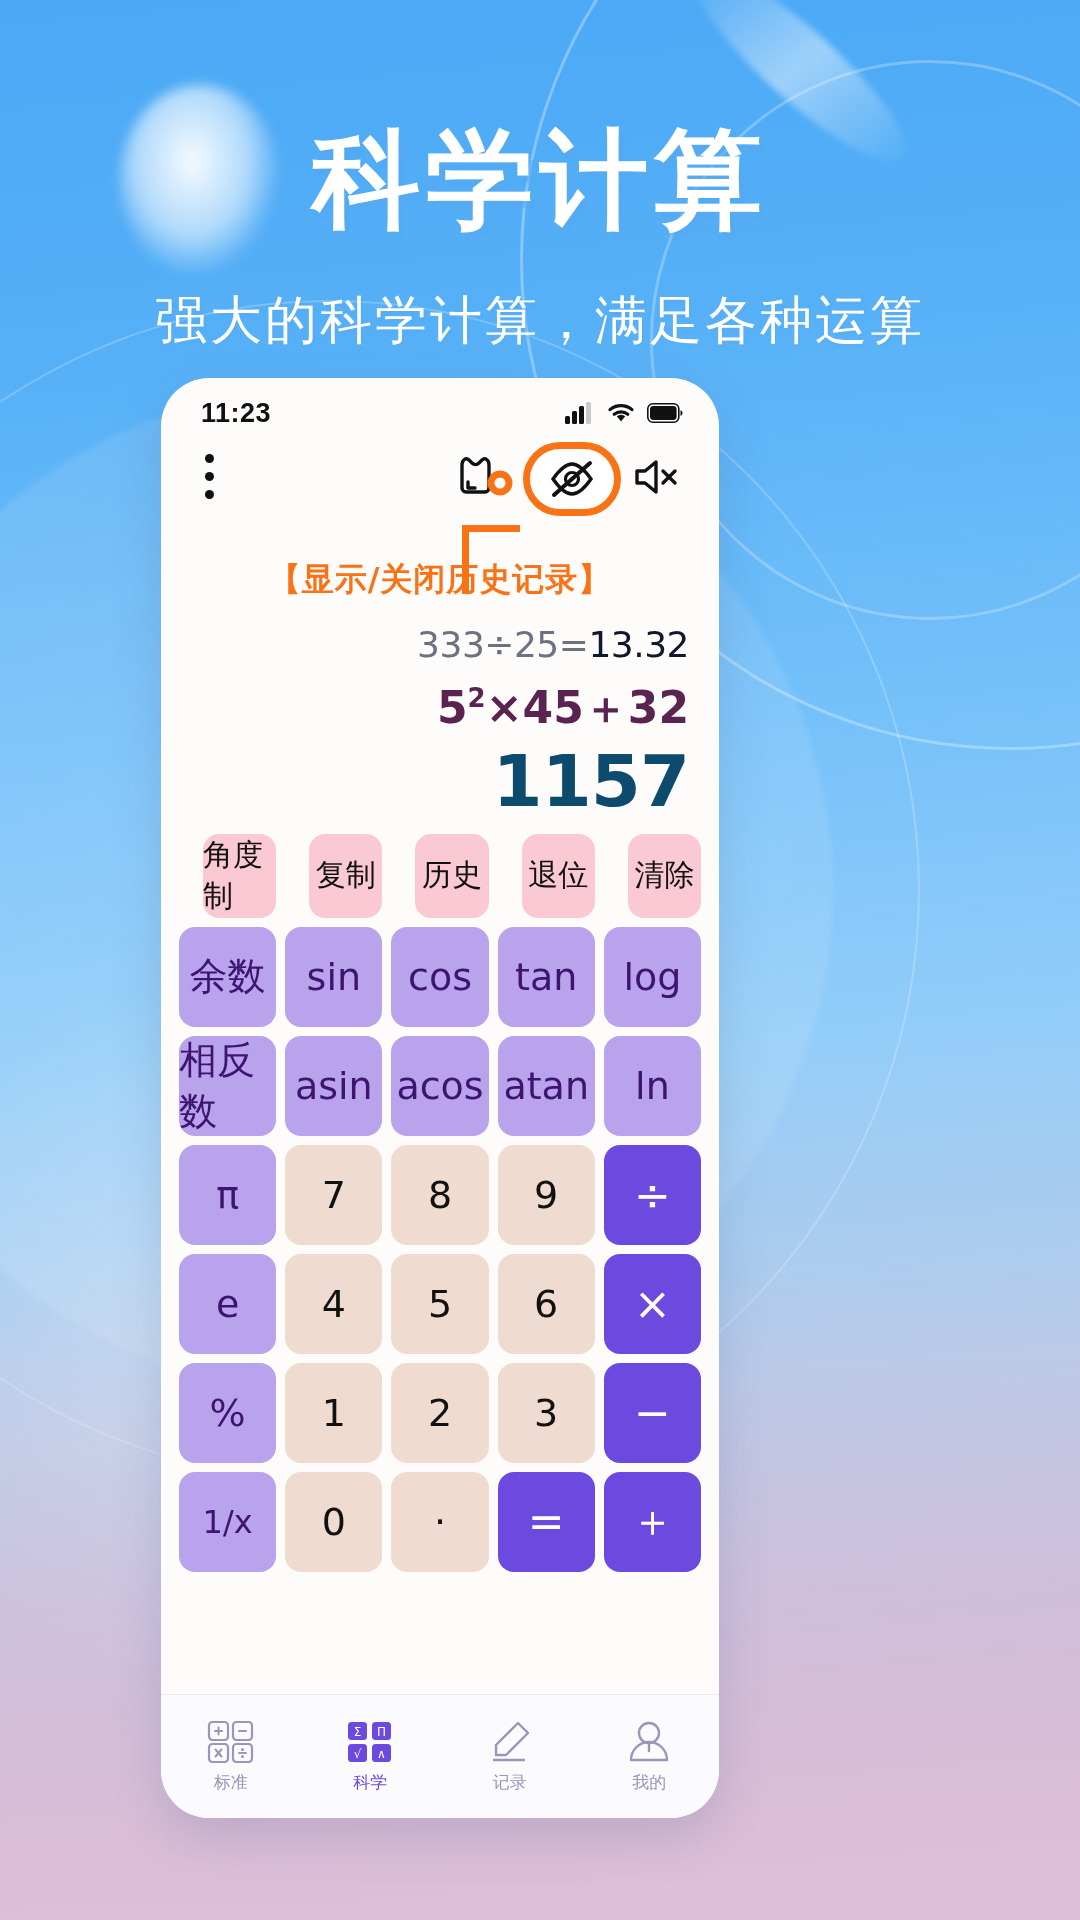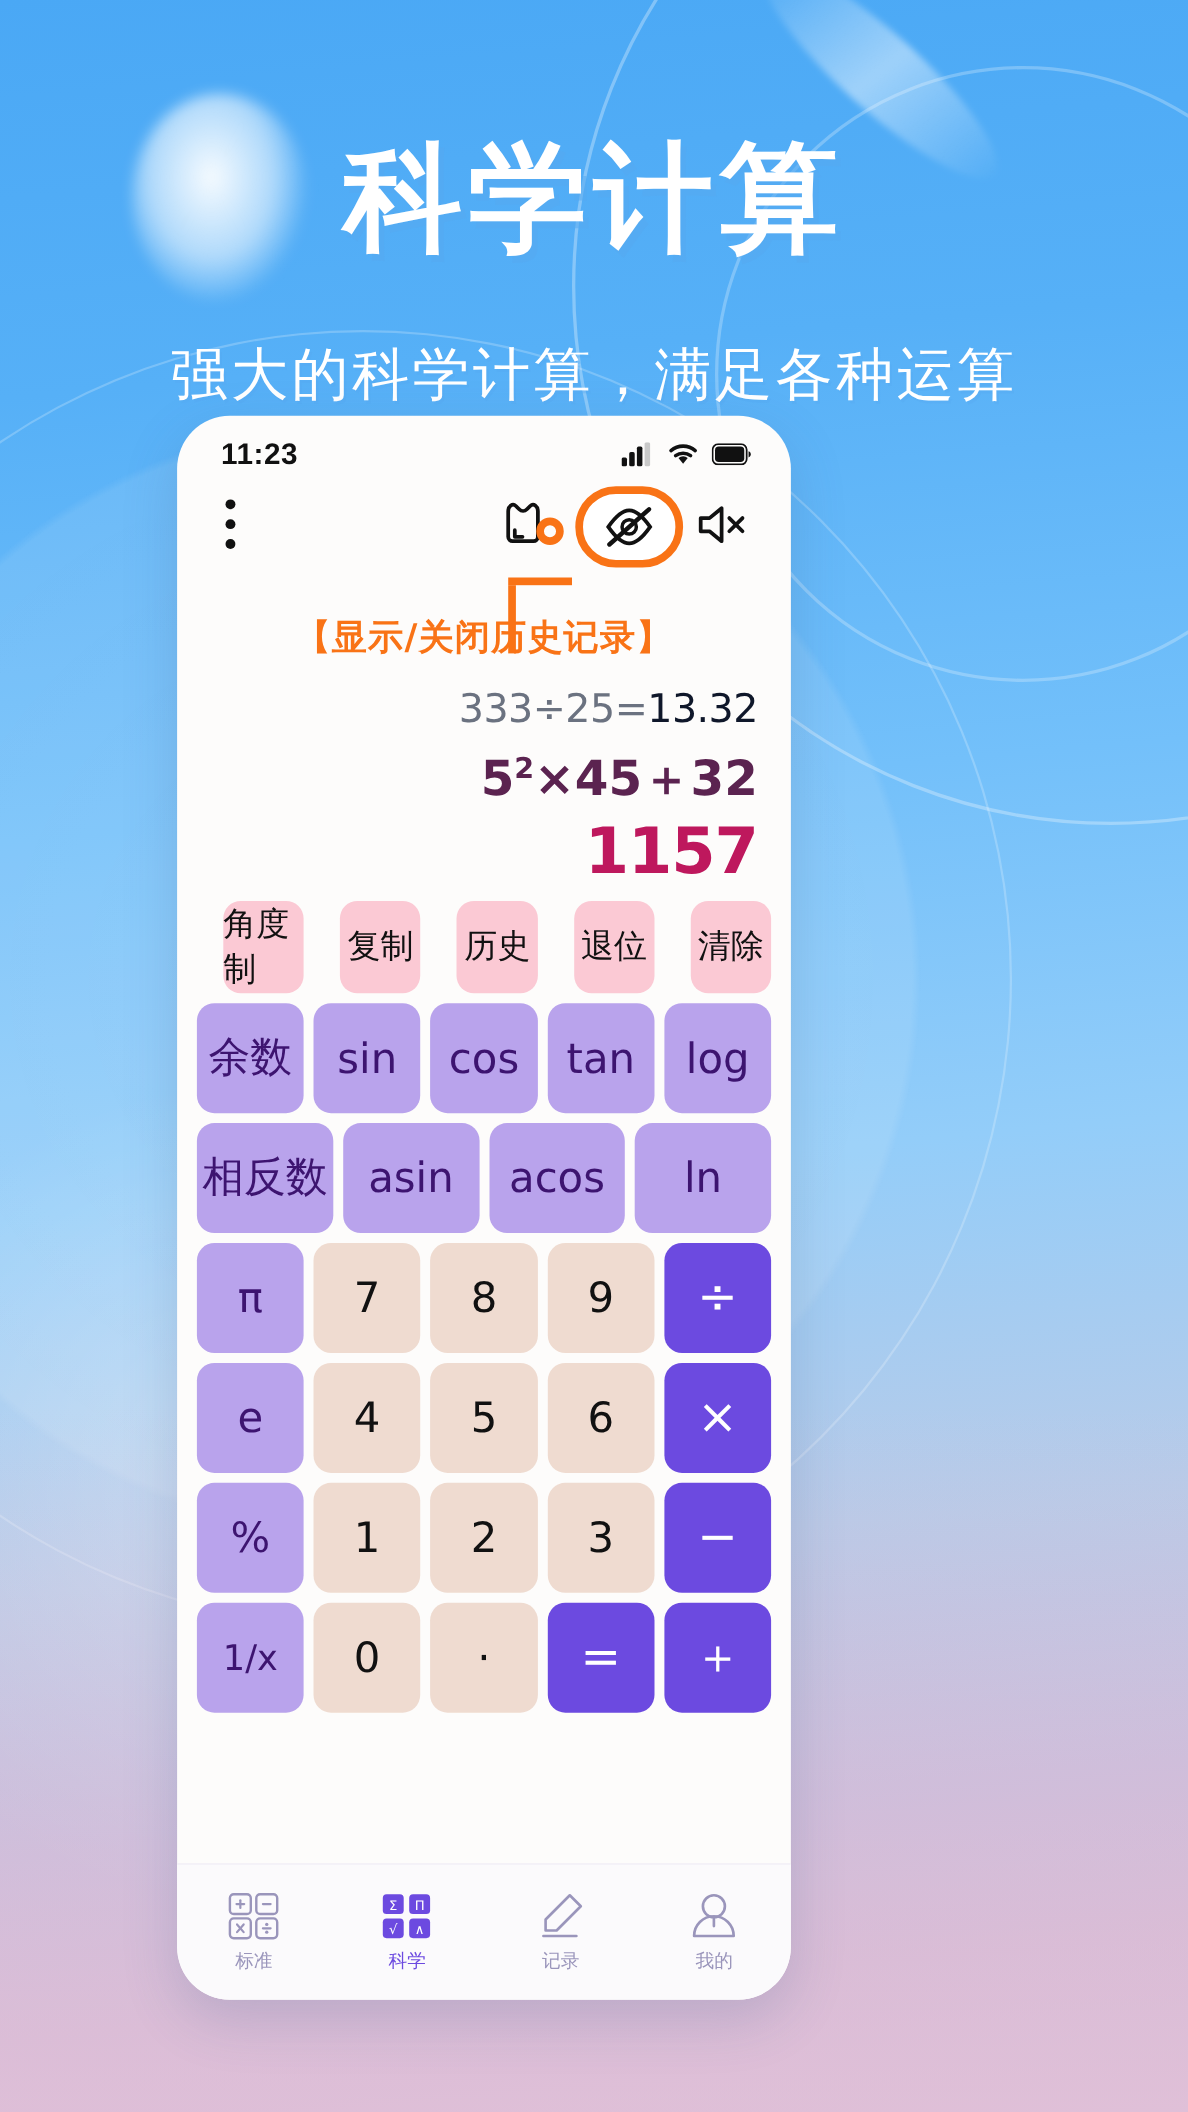--- a/index.html
+++ b/index.html
@@ -53,21 +53,21 @@
 
   
   .header { position:absolute; top:0; left:0; width:100%; text-align:center; z-index:5; }
   .title {
     margin-top:108px;
     font-size:108px; font-weight:bold; color:#ffffff; letter-spacing:6px;
     text-shadow: 5px 7px 0 rgba(86,170,240,.55);
     font-family:"DejaVu Sans","Liberation Sans",sans-serif;
   }
   .subtitle {
-    margin-top:52px; font-size:52px; color:#ffffff; letter-spacing:3px;
+    margin-top:32px; font-size:52px; color:#ffffff; letter-spacing:3px;
     text-shadow: 2px 3px 0 rgba(86,170,240,.35);
     font-family:"DejaVu Sans","Liberation Sans",sans-serif;
   }
 
   
   .phone {
     position:absolute; left:161px; top:378px; width:558px; height:1440px;
     background:#fdfcfb;
     border-radius:48px;
     box-shadow: 0 18px 50px rgba(60,90,140,.20);
@@ -102,21 +102,21 @@
     margin-top:26px; letter-spacing:1px;
     font-family:"DejaVu Sans","Liberation Sans",sans-serif;
   }
 
   
   .display { padding:22px 30px 6px 30px; text-align:right; }
   .hist { font-size:36px; color:#6b7280; letter-spacing:-.5px; margin-bottom:14px; font-family:"DejaVu Sans",sans-serif;}
   .hist b { color:#0f172a; font-weight:normal; }
   .expr { font-size:44px; color:#5b2350; font-weight:bold; letter-spacing:0px; margin-bottom:6px; font-family:"DejaVu Sans",sans-serif;}
   .expr sup { font-size:26px; vertical-align:super; }
-  .result { font-size:58px; color:#be185d; font-weight:bold; letter-spacing:-1px; line-height:1.05; font-family:"DejaVu Sans",sans-serif;}
+  .result { font-size:72px; color:#0c4a6e; font-weight:bold; letter-spacing:-1px; line-height:1.05; font-family:"DejaVu Sans",sans-serif;}
 
   
   .keypad { padding:8px 18px 0 18px; display:flex; flex-direction:column; gap:9px; }
   .krow { display:flex; gap:9px; }
   .key {
     flex:1; height:84px; border-radius:16px; display:flex; align-items:center; justify-content:center;
     font-size:38px; color:#111; user-select:none;
     font-family:"DejaVu Sans","Liberation Sans",sans-serif;
   }
   .k-pink { background:#fbc9d4; font-size:30px;margin-left:24px; }
@@ -233,20 +233,21 @@
       <div class="key k-purple">余数</div>
       <div class="key k-purple">sin</div>
       <div class="key k-purple">cos</div>
       <div class="key k-purple">tan</div>
       <div class="key k-purple">log</div>
     </div>
     <div class="krow row-tall">
       <div class="key k-purple">相反数</div>
       <div class="key k-purple">asin</div>
       <div class="key k-purple">acos</div>
+      <div class="key k-purple">atan</div>
       <div class="key k-purple">ln</div>
     </div>
 
     <div class="krow row-tall">
       <div class="key k-purple">π</div>
       <div class="key k-num">7</div>
       <div class="key k-num">8</div>
       <div class="key k-num">9</div>
       <div class="key k-op">÷</div>
     </div>

